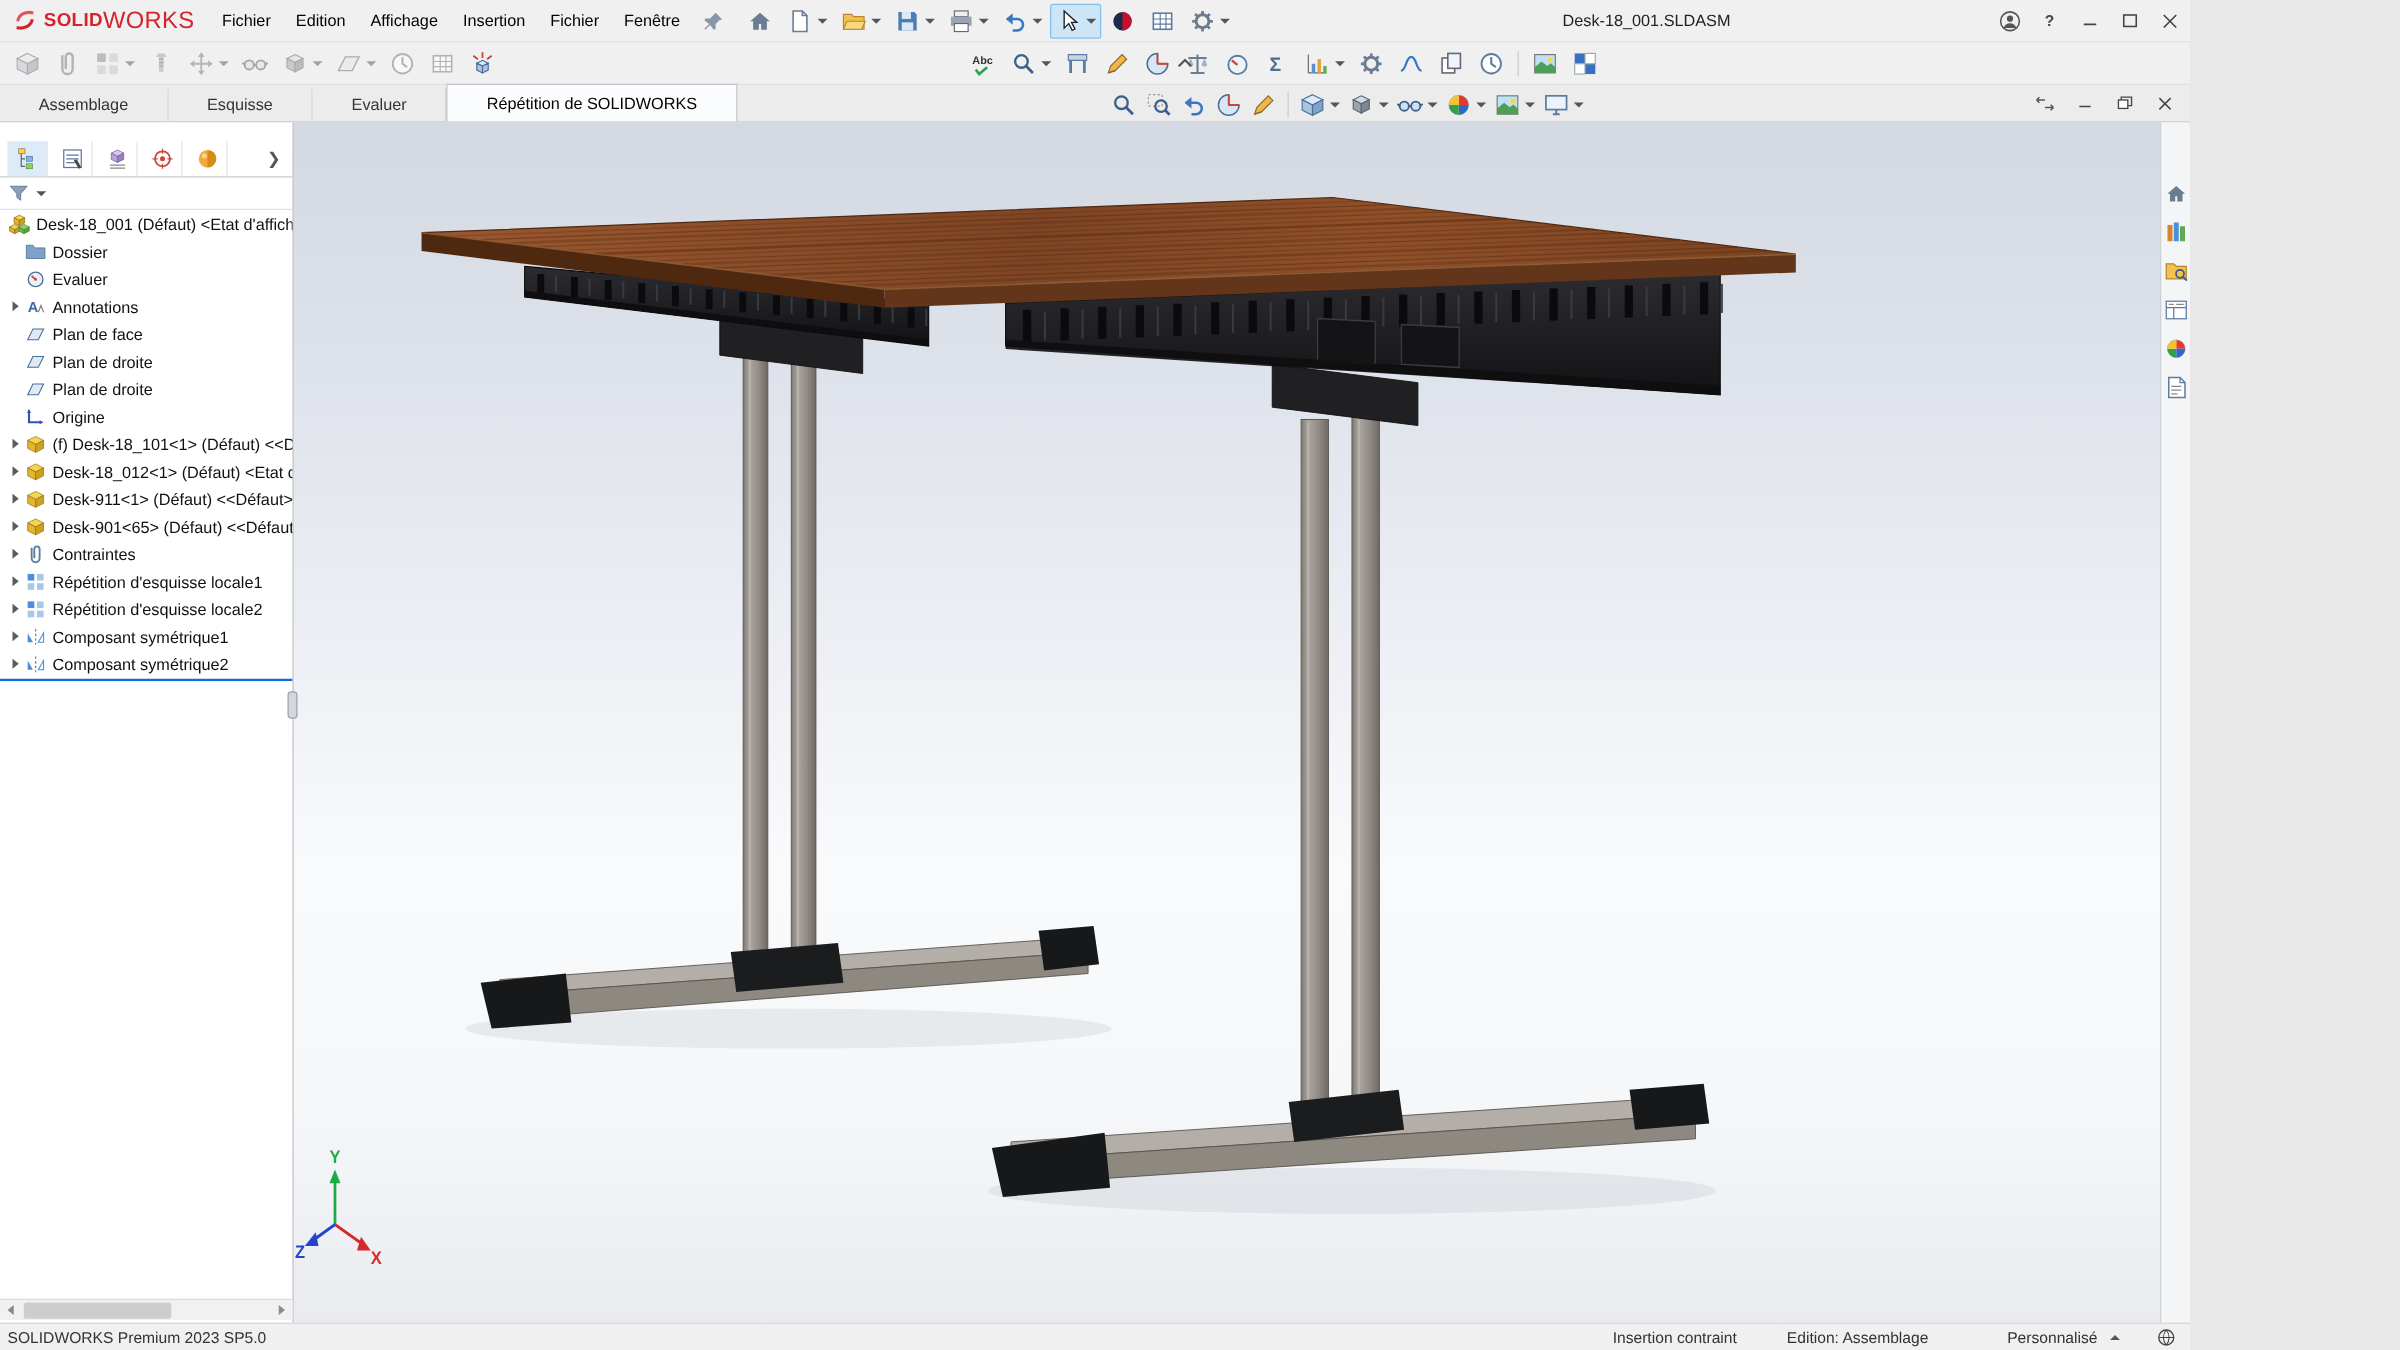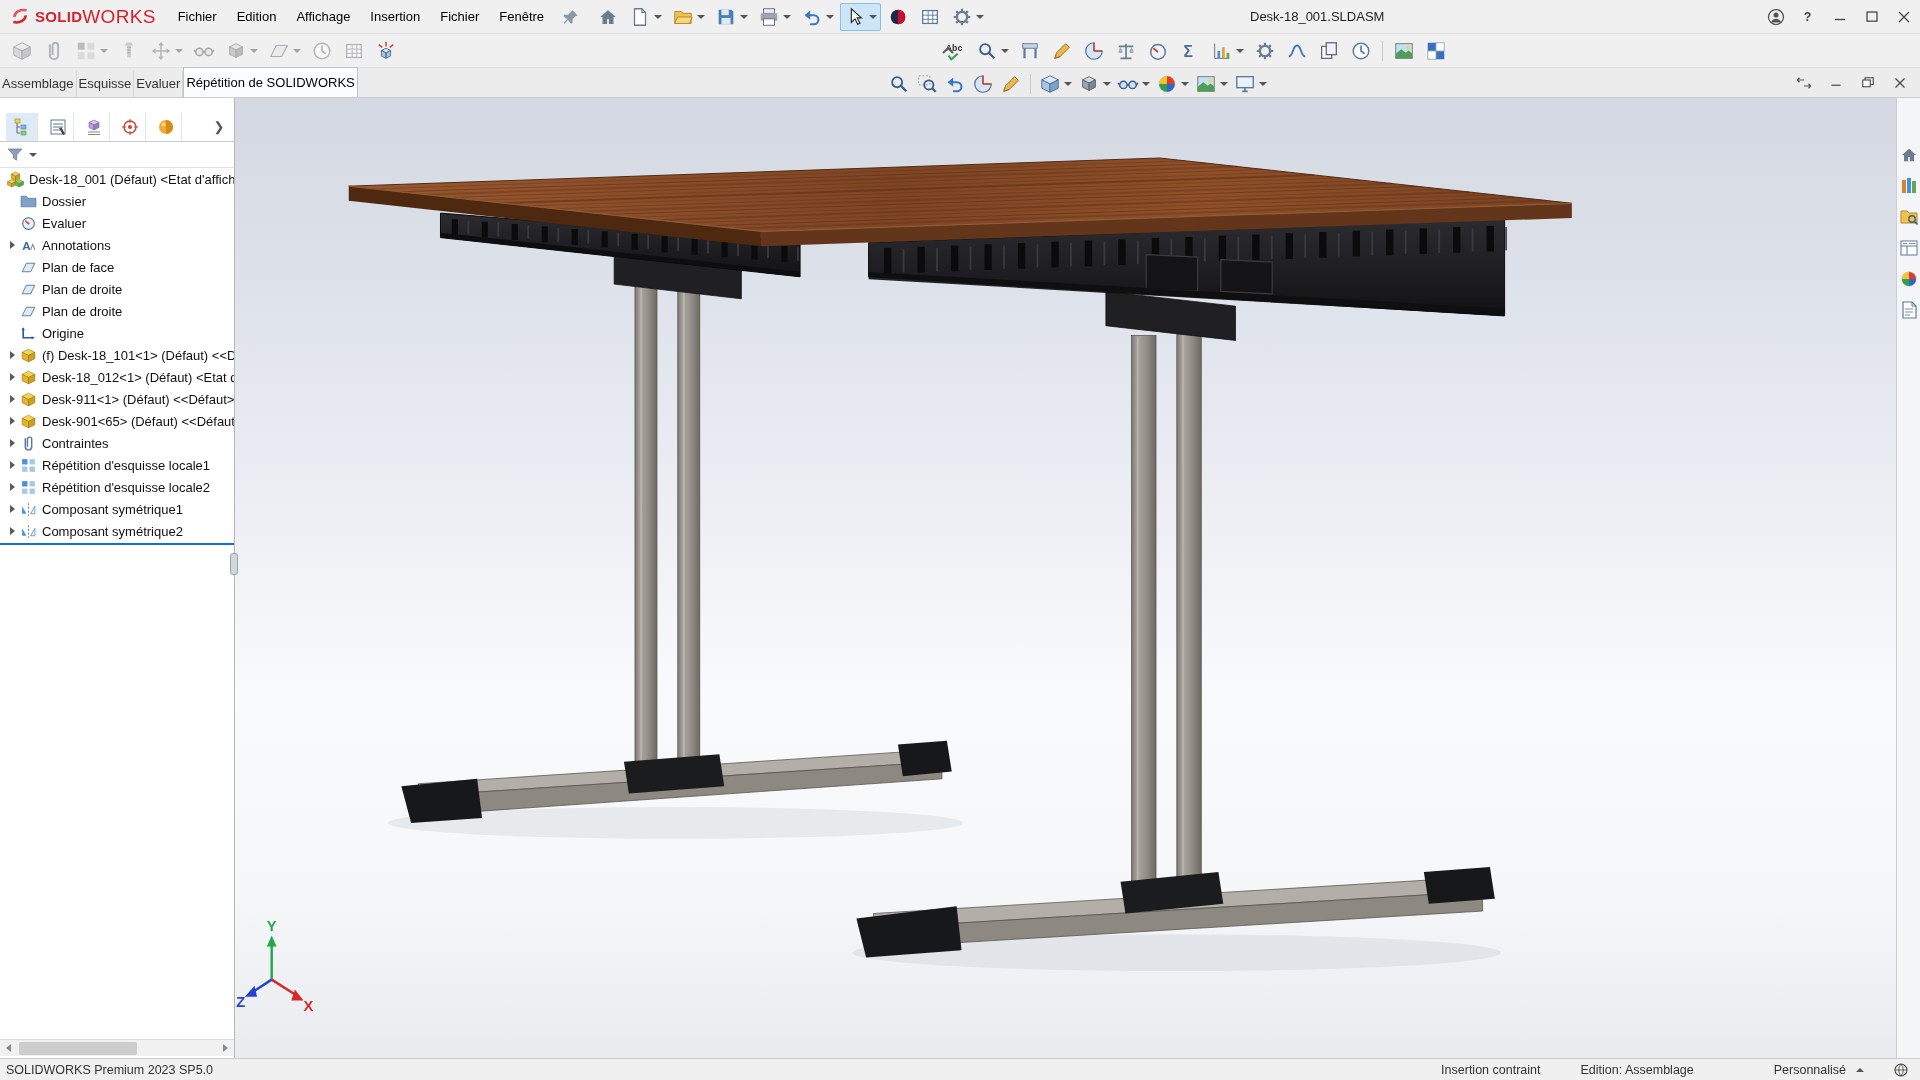--- a/index.html
+++ b/index.html
@@ -1,20 +1,20 @@
 <!DOCTYPE html>
 <html><head>
 <meta charset="utf-8">
 <style>
 *{margin:0;padding:0;box-sizing:border-box}
 html,body{width:1920px;height:1080px;overflow:hidden;background:#e8e8e8;
   font-family:"Liberation Sans",sans-serif;font-size:13px;color:#222;user-select:none}
 svg{display:block}
 svg text{font-family:"Liberation Sans",sans-serif}
-#app{position:relative;width:1920px;height:1080px;display:flex;flex-direction:column;background:#f0f0f0}
+#app{position:relative;width:1752px;height:1080px;display:flex;flex-direction:column;background:#f0f0f0}
 
 
 #menubar{height:34px;background:#f0f0f0;border-bottom:1px solid #e0e0e0;display:flex;align-items:center;position:relative;flex:none}
 .logo{display:flex;align-items:center;margin:0 12px 0 10px}
 .logo-mark{width:20px;height:20px;margin-right:5px}
 .logo-solid{color:#d5232e;font-weight:bold;font-size:15px;letter-spacing:.3px}
 .logo-works{color:#d5232e;font-size:19px;letter-spacing:.3px}
 .menu-item{padding:0 10px;height:34px;line-height:34px;cursor:default;color:#000000}
 .pin{margin:0 12px 0 8px}
 .qbtn{height:28px;display:flex;align-items:center;padding:0 3px;border:1px solid transparent;border-radius:2px;margin:0 1px}
@@ -31,21 +31,21 @@
 
 #toolbar2{height:34px;background:#f0f0f0;border-bottom:1px solid #e0e0e0;display:flex;align-items:center;position:relative;flex:none;padding-left:6px}
 .tbtn{height:30px;display:flex;align-items:center;padding:0 4px;border-radius:2px;margin:0 1px}
 .dis{filter:grayscale(.85) opacity(.5)}
 .collapse-btn{position:absolute;left:935px;top:4px;width:26px;height:26px;display:flex;align-items:center;justify-content:center;border-radius:2px}
 .rgroup{margin-left:auto;margin-right:468px;display:flex;align-items:center}
 .vsep{width:1px;height:20px;background:#c6cad0;margin:0 5px}
 
 
 #tabrow{height:30px;background:#ececec;display:flex;align-items:flex-end;border-bottom:1px solid #c9cdd1;position:relative;flex:none}
-.tab{height:26px;line-height:26px;padding:0 2px;font-size:13px;color:#333;border-right:1px solid #d2d5d8;cursor:default}
+.tab{height:26px;line-height:26px;padding:0 31px;font-size:13px;color:#333;border-right:1px solid #d2d5d8;cursor:default}
 .tab.active{background:#fbfcfd;border:1px solid #bfc3c7;border-bottom:none;height:30px;line-height:30px;color:#000}
 .docctrl{margin-left:auto;margin-right:8px;display:flex;align-items:center;gap:8px;height:100%}
 .dcbtn{width:24px;height:24px;display:flex;align-items:center;justify-content:center;border-radius:2px}
 
 
 #headsup{position:absolute;left:885px;top:70px;height:28px;display:flex;align-items:center;z-index:30}
 .hbtn{height:26px;display:flex;align-items:center;padding:0 3px;border-radius:2px}
 
 
 #main{flex:1;display:flex;position:relative;min-height:0}
@@ -78,21 +78,21 @@
 
 
 #taskpane{width:24px;background:#f4f5f6;border-left:1px solid #ccd0d4;display:flex;flex-direction:column;align-items:center;padding-top:46px;gap:9px;flex:none}
 .tpbtn{width:22px;height:22px;display:flex;align-items:center;justify-content:center;border-radius:2px}
 
 
 #statusbar{height:22px;background:#f0f0f0;border-top:1px solid #cfcfcf;display:flex;align-items:center;font-size:12.5px;color:#333;flex:none}
 .sb-left{margin-left:6px}
 .sb-right{margin-left:auto;display:flex;align-items:center}
 .sb-item{margin-right:40px}
-.sb-item2{margin-right:80px}
+.sb-item2{margin-right:63px}
 .sb-item3{margin-right:10px}
 .sb-caret{margin-right:28px}
 .sb-globe{margin-right:10px}
 </style>
 </head>
 <body>
 
 <svg width="0" height="0" style="position:absolute" aria-hidden="true">
 <defs>
 <symbol id="sym-logo" viewBox="0 0 24 24">

